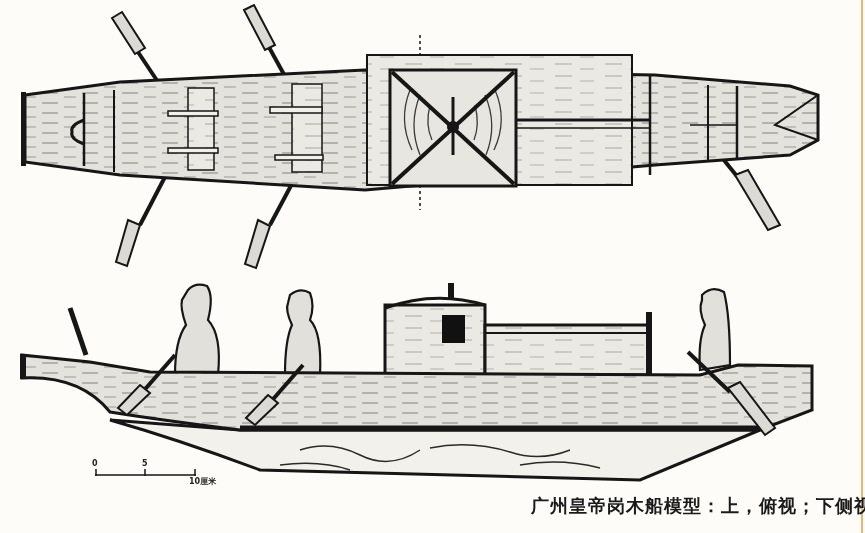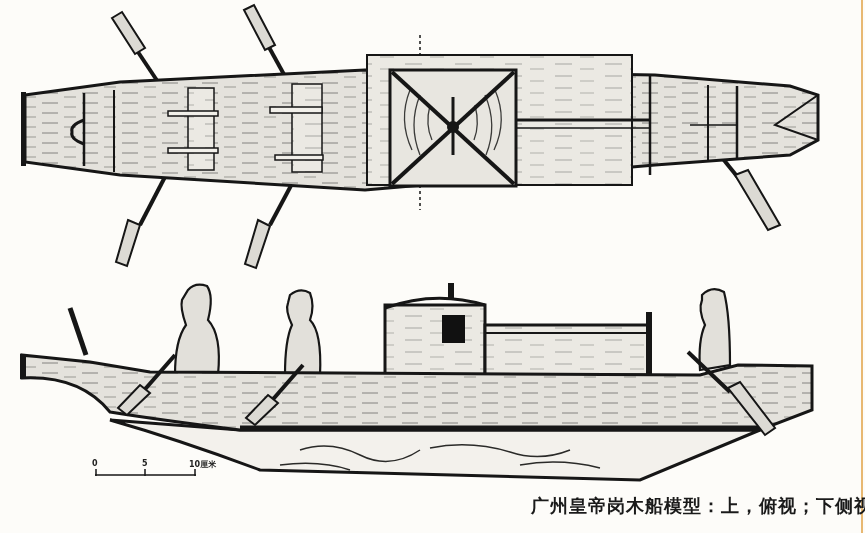--- a/index.html
+++ b/index.html
@@ -156,15 +156,15 @@
   <g stroke="#161616">
     <line x1="95" y1="475" x2="196" y2="475" stroke-width="1.5"></line>
     <line x1="96" y1="469" x2="96" y2="476" stroke-width="1.5"></line>
     <line x1="145" y1="469" x2="145" y2="476" stroke-width="1.5"></line>
     <line x1="195" y1="469" x2="195" y2="476" stroke-width="1.5"></line>
   </g>
 </svg>
 
 <span class="scale-label" style="left:92px; top:459px;">0</span>
 <span class="scale-label" style="left:142px; top:459px;">5</span>
-<span class="scale-label" style="left:189px; top:459px;">10厘米</span>
+<span class="scale-label" style="left:189px; top:476px;">10厘米</span>
 
 <div class="caption">广州皇帝岗木船模型：上，俯视；下侧视</div>
 
 </body></html>

